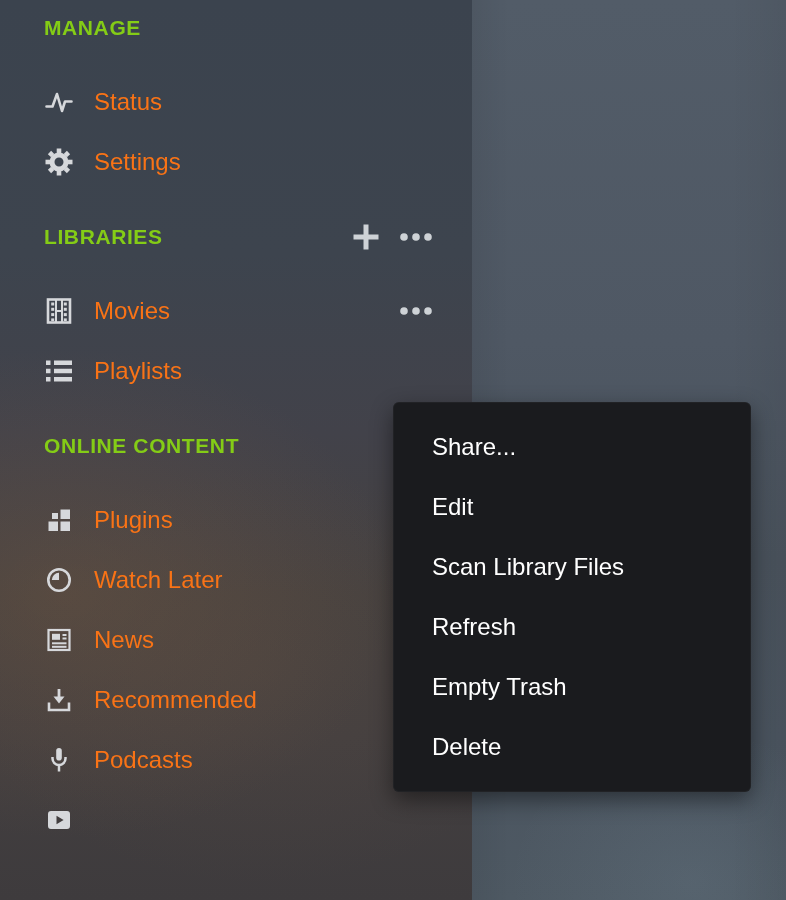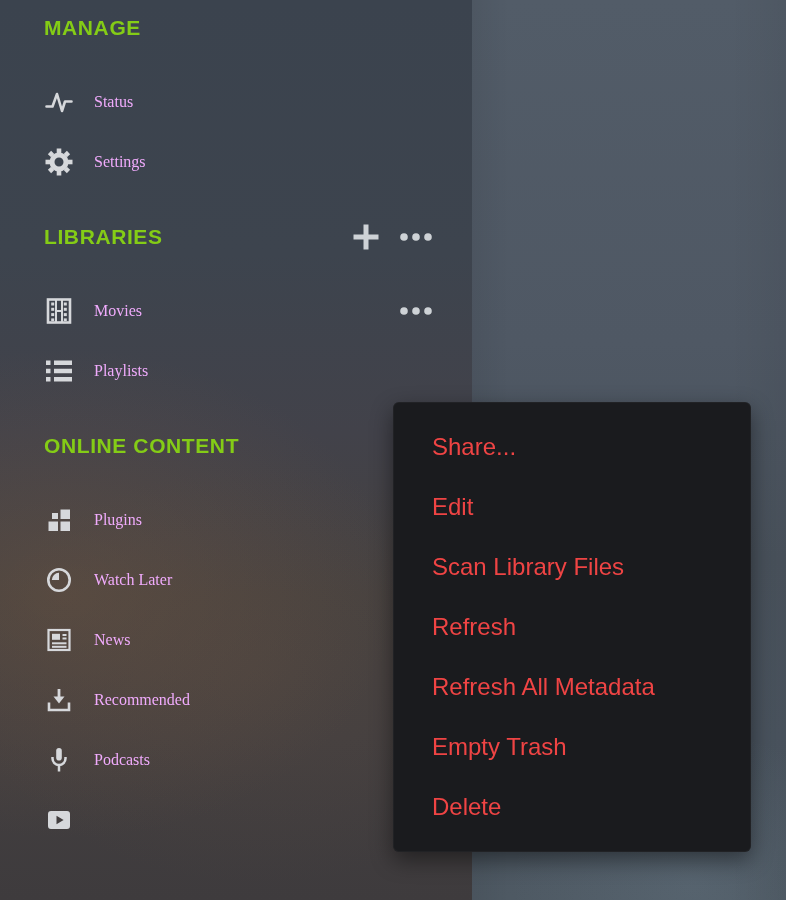--- a/index.html
+++ b/index.html
@@ -42,31 +42,31 @@
   }
   .icon-btn.plus{left:307px;width:30px;height:30px;}
   .icon-btn.dots{left:352px;width:40px;height:14px;}
   .nav-item{
     position:relative;height:60px;display:flex;align-items:center;cursor:pointer;
   }
   .nav-item .icon{
     width:30px;height:30px;margin-right:20px;flex:none;color:#d6d8db;
     display:flex;align-items:center;justify-content:center;
   }
-  .nav-item .label{font-size:16px;color:#f0abfc;white-space:nowrap;font-family:Liberation Serif, serif;}
+  .nav-item .label{font-size:24px;color:#f97316;white-space:nowrap;}
   .nav-item .trailing{left:352px;width:40px;height:14px;}
   
   .context-menu{
     position:absolute;left:393px;top:402px;width:358px;
     background:#1a1b1e;border-radius:6px;padding:15px 0;
     box-shadow:0 8px 22px rgba(0,0,0,0.45), 0 0 0 1px rgba(255,255,255,0.03) inset;
   }
   .menu-item{
     height:60px;display:flex;align-items:center;box-sizing:border-box;
-    padding-left:39px;font-size:24px;color:#ef4444;cursor:pointer;white-space:nowrap;
+    padding-left:39px;font-size:24px;color:#ffffff;cursor:pointer;white-space:nowrap;
   }
   svg{display:block;}
 </style>
 </head>
 <body>
 
 <div class="screen">
   <div class="bg-sidebar"></div>
   <div class="bg-main"></div>
 
@@ -247,17 +247,16 @@
       </span>
     </div>
 
   </nav>
 
   <div class="context-menu">
     <div class="menu-item">Share...</div>
     <div class="menu-item">Edit</div>
     <div class="menu-item">Scan Library Files</div>
     <div class="menu-item">Refresh</div>
-    <div class="menu-item">Refresh All Metadata</div>
     <div class="menu-item">Empty Trash</div>
     <div class="menu-item">Delete</div>
   </div>
 </div>
 
 </body></html>

